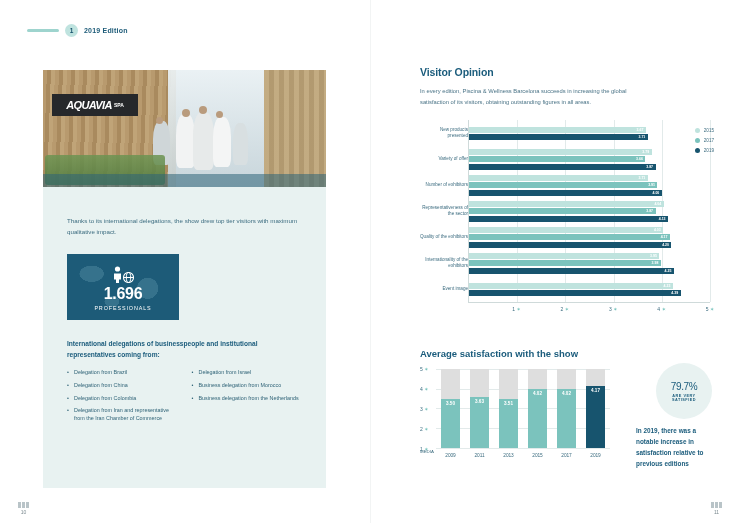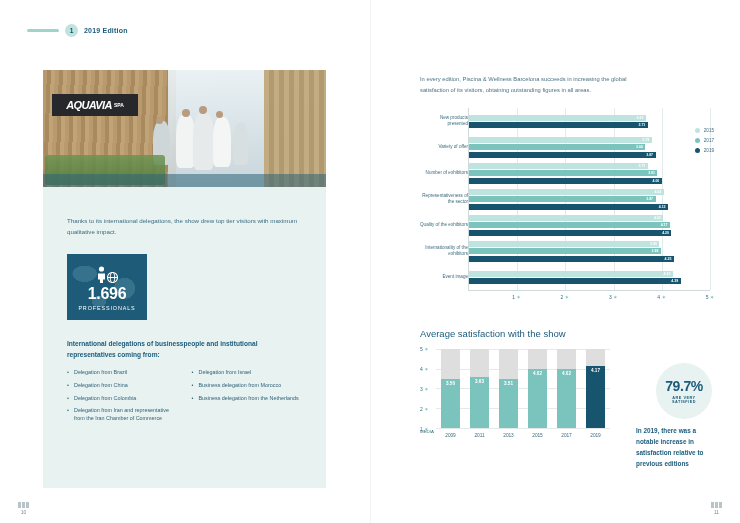--- a/index.html
+++ b/index.html
@@ -50,21 +50,21 @@
   .h3 { left:61%; top:35%; width:7px; height:7px; }
   .h4 { left:40%; top:40%; width:7px; height:7px; }
   .ph-counter { position:absolute; left:0; bottom:0; width:100%; height:13px; background:#2d6478; opacity:.55; }
 
   .left-body { background:#e8f2f1; padding:20px 24px 18px; height:301px; }
   .lp-title { font-size:12.5px; font-weight:bold; color:#1b5c7c; letter-spacing:-.2px; }
   .lp-sub { font-size:6.2px; color:#3d6d80; line-height:1.75; margin-top:9px; }
 
   .stats { display:flex; gap:9px; margin-top:16px; }
   .stat {
-    width:80px; height:66px; background:#1d5b78; color:#fff; position:relative; overflow:hidden;
+    width:112px; height:66px; background:#1d5b78; color:#fff; position:relative; overflow:hidden;
     display:flex; flex-direction:column; align-items:center; justify-content:center;
   }
   .stat::before {
     content:""; position:absolute; inset:0; opacity:.22;
     background:
       radial-gradient(ellipse 30px 20px at 22% 30%, #8fc4d6 40%, transparent 41%),
       radial-gradient(ellipse 26px 26px at 72% 52%, #8fc4d6 40%, transparent 41%),
       radial-gradient(ellipse 18px 14px at 40% 72%, #8fc4d6 40%, transparent 41%);
   }
   .stat-ico { position:relative; height:20px; display:flex; align-items:flex-end; gap:1px; margin-bottom:2px; }
@@ -102,40 +102,40 @@
   .hc-axis { display:flex; position:relative; height:14px; margin-left:48px; border-top:.7px solid #cfdada; }
   .hc-tick { position:absolute; top:3px; transform:translateX(-50%); display:flex; align-items:center; gap:1.5px;
     font-size:5px; color:#3d6d80; }
   .star { color:#6cbfb8; font-size:5px; }
 
   .legend { position:absolute; right:-4px; top:62px; display:flex; flex-direction:column; gap:5px; }
   .lg-row { display:flex; align-items:center; gap:4px; font-size:4.6px; color:#3d6d80; }
   .lg-dot { width:5px; height:5px; border-radius:50%; }
 
   
-  .vchart-title { font-size:9.5px; font-weight:normal; color:#1b5c7c; margin-top:24px; }
+  .vchart-title { font-size:9.5px; font-weight:bold; color:#1b5c7c; margin-top:32px; }
   .vchart { margin-top:10px; display:flex; width:190px; }
   .vc-yaxis { width:16px; display:flex; flex-direction:column; justify-content:space-between; height:80px; }
   .vc-ytick { display:flex; align-items:center; gap:1.5px; font-size:5px; color:#3d6d80; height:0; }
   .vc-plot { flex:1; height:80px; position:relative; display:flex; align-items:flex-end; justify-content:space-around;
     border-bottom:.7px solid #cfdada; }
   .vc-hl { position:absolute; left:0; right:0; height:.7px; background:#e2eaea; }
   .vc-col { width:19px; height:100%; position:relative; display:flex; align-items:flex-end; }
   .vc-track { position:absolute; left:0; right:0; top:0; bottom:0; background:#dedede; }
   .vc-fill { position:relative; width:100%; display:flex; align-items:flex-start; justify-content:center; padding-top:2px; }
   .vc-fill span { font-size:4.6px; font-weight:bold; color:#fff; }
   .vc-xaxis { display:flex; margin-left:16px; width:174px; justify-content:space-around; margin-top:4px; }
   .vc-xlab { width:19px; text-align:center; font-size:4.8px; color:#3d6d80; letter-spacing:-.1px; }
   .vc-media { font-size:4.4px; color:#3d6d80; }
 
   .badge {
     position:absolute; right:-2px; top:297px; width:56px; height:56px; border-radius:50%;
     background:#e8f2f1; display:flex; flex-direction:column; align-items:center; justify-content:center;
   }
-  .badge-num { font-size:14px; font-weight:bold; color:#1b5c7c; letter-spacing:-.4px; }
+  .badge-num { font-size:10px; font-weight:normal; color:#1b5c7c; letter-spacing:-.4px; }
   .badge-l1 { font-size:3.8px; font-weight:bold; color:#1b5c7c; letter-spacing:.5px; margin-top:2px; }
   .badge-l2 { font-size:3.8px; font-weight:bold; color:#1b5c7c; letter-spacing:.5px; }
   .note { position:absolute; right:-2px; top:360px; width:76px; font-size:6.4px; font-weight:bold;
     color:#1b5c7c; line-height:1.7; }
 
   
   .foot { position:absolute; bottom:8px; font-size:4px; color:#9aa7ac; text-align:center; }
   .foot-l { left:18px; } .foot-r { right:18px; }
   .foot-n { font-size:5px; color:#7c8b91; display:block; }
   .foot-bar { width:11px; height:6px; margin:0 auto 1px; background:
@@ -210,20 +210,21 @@
         <ul>
           <li>Delegation from Israel</li>
           <li>Business delegation from Morocco</li>
           <li>Business delegation from the Netherlands</li>
         </ul>
       </div>
     </div>
   </div>
 
   <div class="right-page">
+    <div class="rp-title">Visitor Opinion</div>
     <div class="rp-sub">In every edition, Piscina &amp; Wellness Barcelona succeeds in increasing the global satisfaction of its visitors, obtaining outstanding figures in all areas.</div>
 
     <div class="hchart">
       <div class="hc-labels" id="hcLabels">
           <div class="hc-row-lbl">New products presented</div>
           <div class="hc-row-lbl">Variety of offer</div>
           <div class="hc-row-lbl">Number of exhibitors</div>
           <div class="hc-row-lbl">Representativeness of the sector</div>
           <div class="hc-row-lbl">Quality of the exhibitors</div>
           <div class="hc-row-lbl">Internationality of the exhibitors</div>

